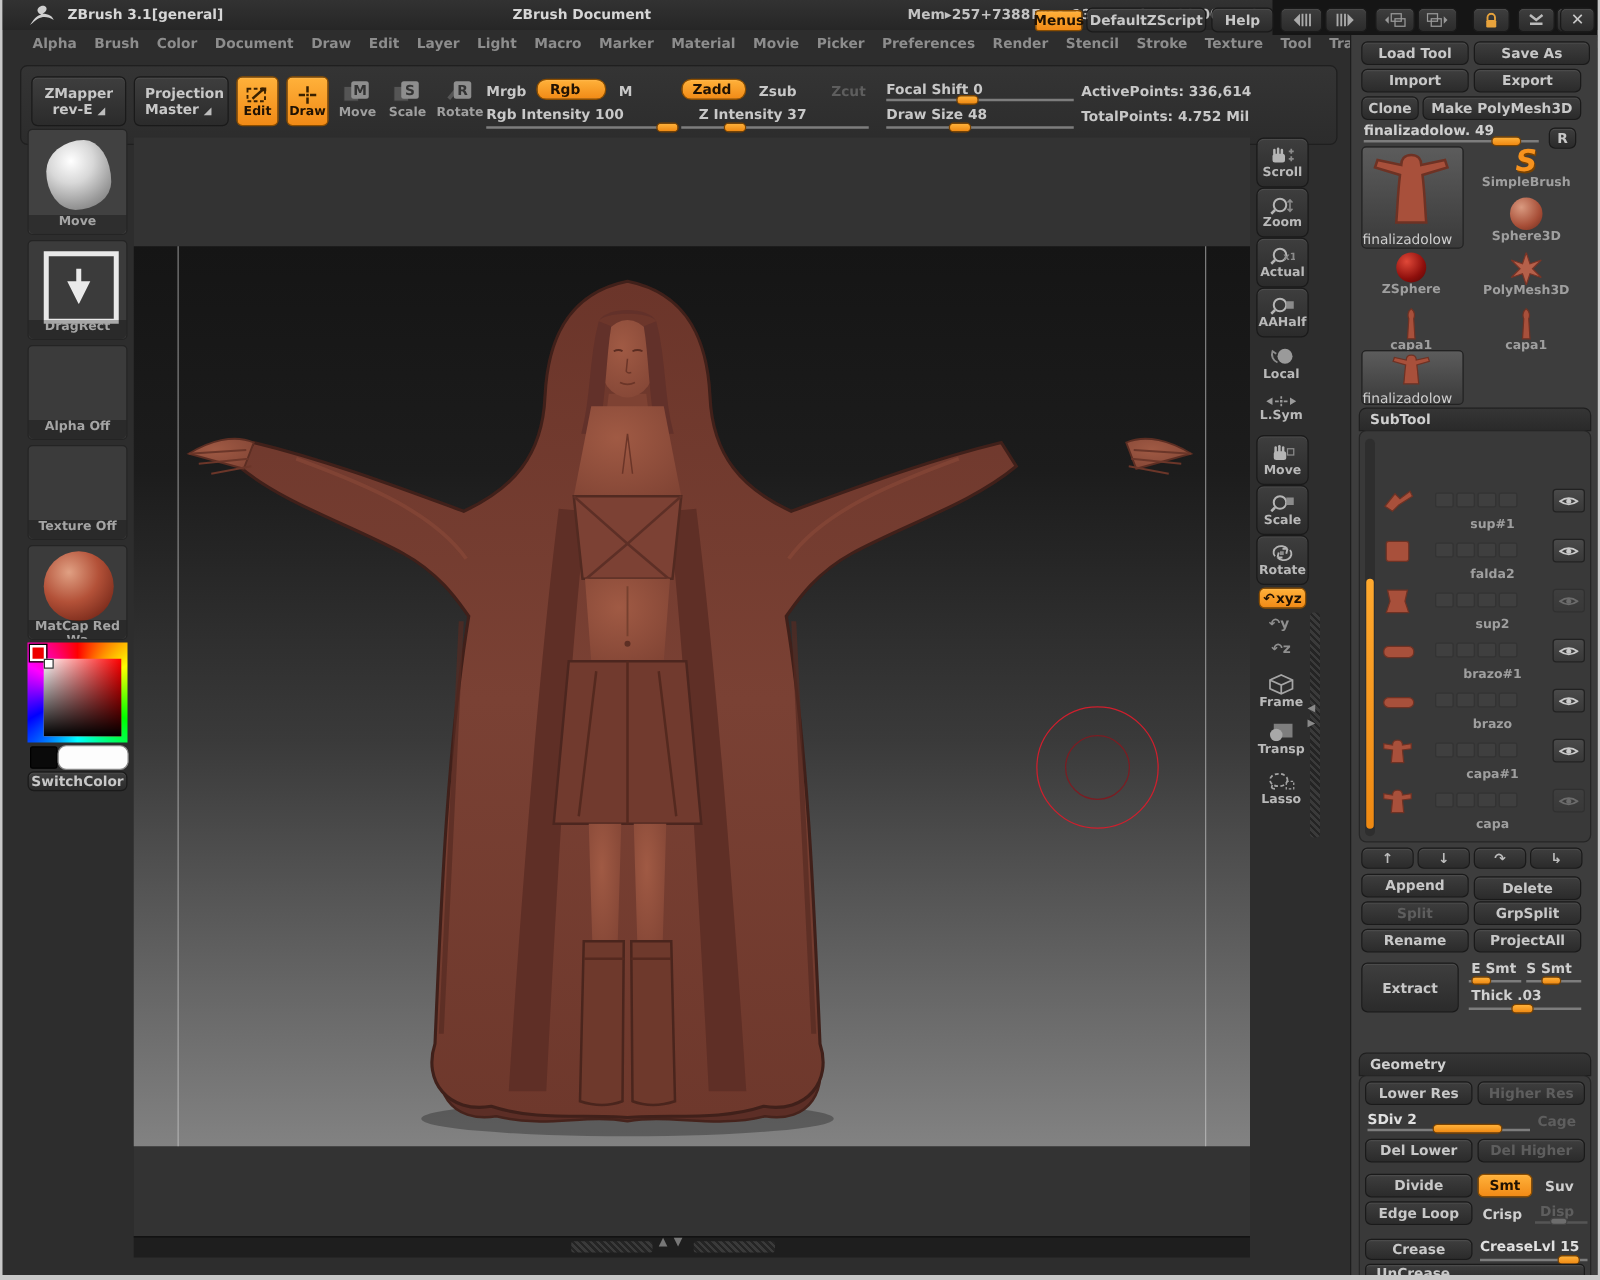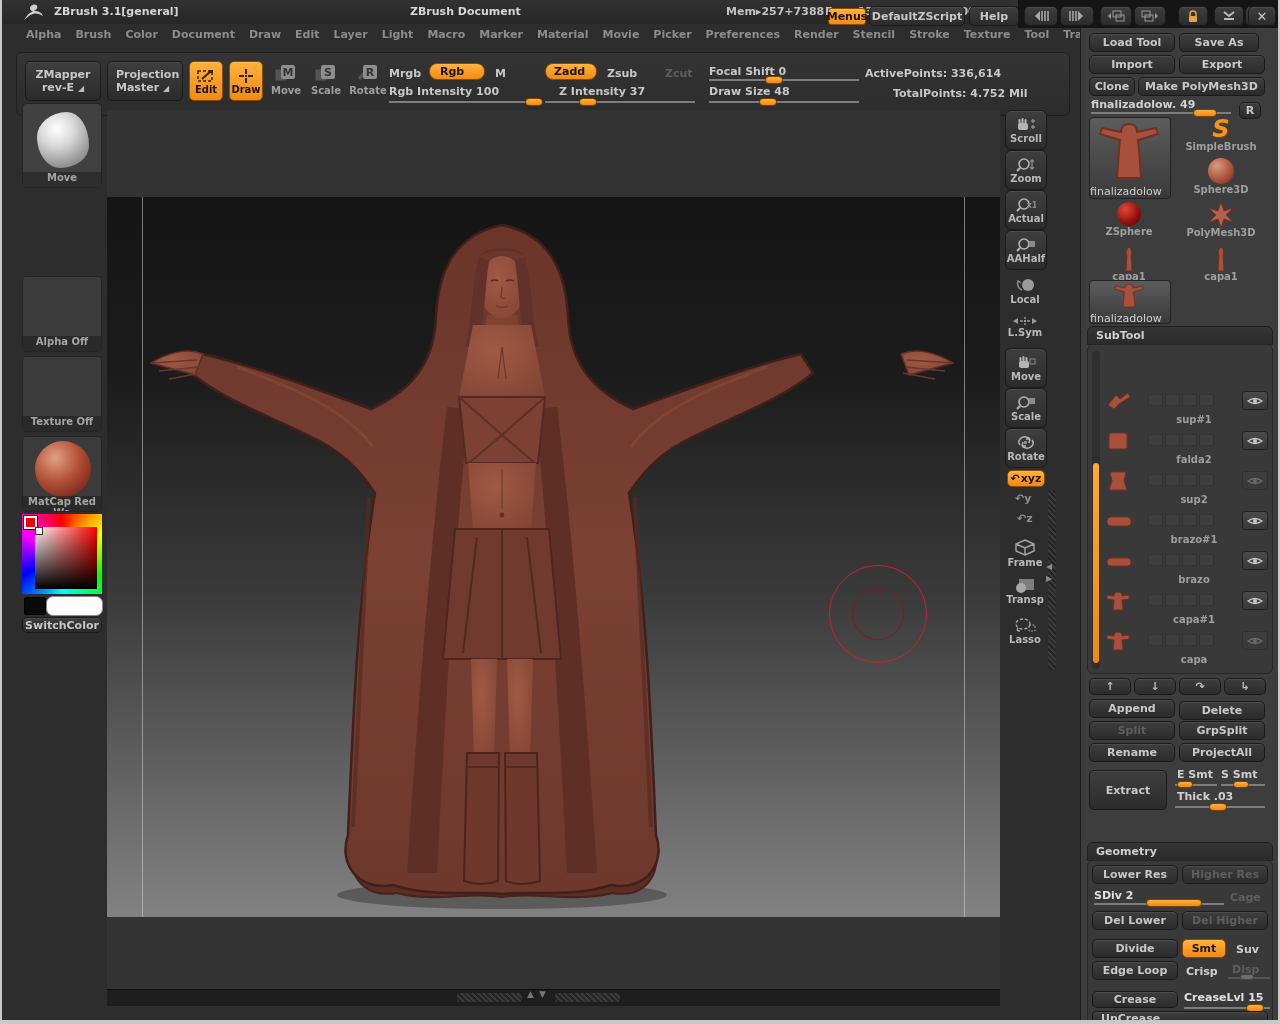--- a/index.html
+++ b/index.html
@@ -209,26 +209,33 @@
     <div class="handle" style="left:562px;top:45px;"></div>
 
     <span class="abs b" style="left:692px;top:12px;color:#c8c8c8;">Focal Shift 0</span>
     <div class="track" style="left:692px;top:26px;width:150px;"></div>
     <div class="handle" style="left:748px;top:23px;"></div>
     <span class="abs b" style="left:692px;top:32px;color:#c8c8c8;">Draw Size 48</span>
     <div class="track" style="left:692px;top:48px;width:150px;"></div>
     <div class="handle" style="left:742px;top:45px;"></div>
 
     <span class="abs b" style="left:848px;top:14px;color:#c8c8c8;">ActivePoints: 336,614</span>
-    <span class="abs b" style="left:848px;top:34px;color:#c8c8c8;margin-left:28px;">TotalPoints: 4.752 Mil</span>
+    <span class="abs b" style="left:848px;top:34px;color:#c8c8c8;">TotalPoints: 4.752 Mil</span>
   </div>
 
   <div class="thumb" style="top:103px;height:85px;background:#414141;">
     <div style="position:absolute;left:14px;top:8px;width:52px;height:56px;border-radius:58% 42% 55% 45%/45% 60% 40% 55%;background:radial-gradient(circle at 38% 30%,#ffffff,#d8d8d8 35%,#9a9a9a 70%,#6a6a6a 100%);"></div>
     <div class="cap">Move</div>
+  </div>
+  <div class="thumb" style="top:192px;height:80px;">
+    <div style="position:absolute;left:12px;top:8px;width:52px;height:50px;border:4px solid #e9e9e9;"></div>
+    <svg style="position:absolute;left:30px;top:20px;" width="20" height="30">
+        <path d="M10 2 V16 M10 26 L4 14 H16 Z" stroke="#e9e9e9" stroke-width="4" fill="#e9e9e9"></path>
+      </svg>
+    <div class="cap">DragRect</div>
   </div>
   <div class="thumb" style="top:276px;height:76px;">
     <div class="cap">Alpha Off</div>
   </div>
   <div class="thumb" style="top:356px;height:76px;">
     <div class="cap">Texture Off</div>
   </div>
   <div class="thumb" style="top:436px;height:76px;">
     <div style="position:absolute;left:12px;top:4px;width:56px;height:56px;border-radius:50%;background:radial-gradient(circle at 36% 30%,#e0a083,#b35138 45%,#7c2c1c 80%,#571d12 100%);"></div>
     <div class="cap">MatCap Red Wa</div>
@@ -437,21 +444,21 @@
         <rect x="15" y="7" width="6" height="6" fill="none" stroke="#a5a5a5" stroke-dasharray="2 1.5"></rect>
       </svg>
     <span class="t">Lasso</span>
     </div>
 
   <div class="abs" style="left:1078px;top:28px;width:198px;height:996px;background:#3d3d3d;border-left:1px solid #1d1d1d;">
 
     <div class="btn abs" style="left:8px;top:5px;width:86px;height:19px;">
         <span>Load Tool</span>
       </div>
-    <div class="btn abs" style="left:98px;top:5px;width:80px;height:19px;">
+    <div class="btn abs" style="left:98px;top:5px;width:93px;height:19px;">
         <span>Save As</span>
       </div>
     <div class="btn abs" style="left:8px;top:27px;width:86px;height:19px;">
         <span>Import</span>
       </div>
     <div class="btn abs" style="left:98px;top:27px;width:86px;height:19px;">
         <span>Export</span>
       </div>
     <div class="btn abs" style="left:8px;top:49px;width:46px;height:19px;">
         <span>Clone</span>

